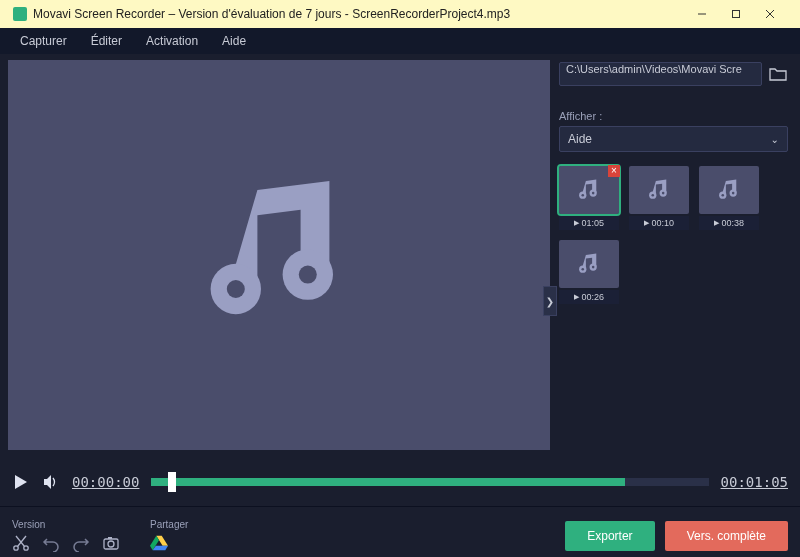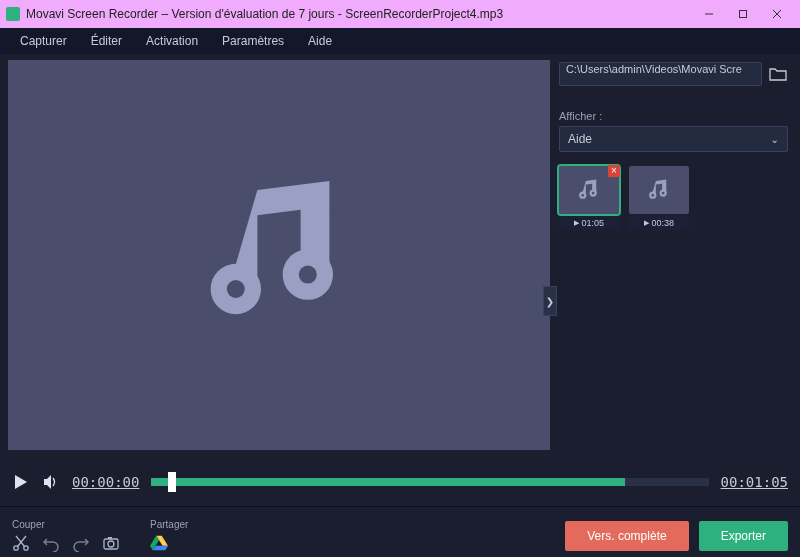--- a/index.html
+++ b/index.html
@@ -1,19 +1,19 @@
 <!DOCTYPE html>
 <html><head>
 <meta charset="utf-8">
 <style>
   * { box-sizing: border-box; margin: 0; padding: 0; font-family: "Segoe UI", Arial, sans-serif; }
   body { width: 800px; height: 557px; background: #1a1e2e; color: #c8cbd6; overflow: hidden; }
 
   
-  .titlebar { height: 28px; background: #f0abfc; display: flex; align-items: center; padding: 0 6px; color: #222; font-size: 12px; }
+  .titlebar { height: 28px; background: #fef9c3; display: flex; align-items: center; padding: 0 13px; color: #222; font-size: 12px; }
   .titlebar .logo { width: 14px; height: 14px; background: #2fb07f; border-radius: 2px; margin-right: 6px; position: relative; }
   .titlebar .title { flex: 1; }
   .titlebar .winbtn { width: 34px; height: 28px; display: flex; align-items: center; justify-content: center; color: #333; cursor: pointer; }
 
   
   .menubar { height: 26px; background: #12182a; display: flex; align-items: center; padding: 8px 8px; font-size: 12px; }
   .menubar .item { padding: 4px 12px; cursor: pointer; }
 
   
   .main { display: flex; height: 403px; }
@@ -87,21 +87,20 @@
         <line x1="1" y1="1" x2="9" y2="9" stroke="#333" stroke-width="1"></line>
         <line x1="9" y1="1" x2="1" y2="9" stroke="#333" stroke-width="1"></line>
       </svg>
   </div>
 </div>
 
 <div class="menubar">
   <div class="item">Capturer</div>
   <div class="item">Éditer</div>
   <div class="item">Activation</div>
-  <div class="item">Paramètres</div>
   <div class="item">Aide</div>
 </div>
 
 <div class="main">
 
   <div class="preview">
     <div class="preview-inner">
       <div class="bignote">
         <svg viewBox="0 0 100 100">
           <path d="M38 15 L78 10 L78 62 L62 62 L62 26 L38 29 L38 70 L22 70 Z" fill="#9a9fc3"></path>
@@ -154,21 +153,51 @@
             <svg viewBox="0 0 100 100">
               <path d="M38 15 L78 10 L78 62 L62 62 L62 26 L38 29 L38 70 L22 70 Z" fill="#9a9fc3"></path>
               <circle cx="26" cy="70" r="14" fill="#9a9fc3"></circle>
               <circle cx="66" cy="62" r="14" fill="#9a9fc3"></circle>
               <circle cx="26" cy="70" r="5" fill="#4a4d6b"></circle>
               <circle cx="66" cy="62" r="5" fill="#4a4d6b"></circle>
             </svg>
           </div>
           <div class="thumb-dur">
             <span class="pl">▶</span>
+            <span>00:10</span>
+          </div>
+        </div>
+        <div class="thumb">
+          <div class="thumb-box">
+            <svg viewBox="0 0 100 100">
+              <path d="M38 15 L78 10 L78 62 L62 62 L62 26 L38 29 L38 70 L22 70 Z" fill="#9a9fc3"></path>
+              <circle cx="26" cy="70" r="14" fill="#9a9fc3"></circle>
+              <circle cx="66" cy="62" r="14" fill="#9a9fc3"></circle>
+              <circle cx="26" cy="70" r="5" fill="#4a4d6b"></circle>
+              <circle cx="66" cy="62" r="5" fill="#4a4d6b"></circle>
+            </svg>
+          </div>
+          <div class="thumb-dur">
+            <span class="pl">▶</span>
             <span>00:38</span>
+          </div>
+        </div>
+        <div class="thumb">
+          <div class="thumb-box">
+            <svg viewBox="0 0 100 100">
+              <path d="M38 15 L78 10 L78 62 L62 62 L62 26 L38 29 L38 70 L22 70 Z" fill="#9a9fc3"></path>
+              <circle cx="26" cy="70" r="14" fill="#9a9fc3"></circle>
+              <circle cx="66" cy="62" r="14" fill="#9a9fc3"></circle>
+              <circle cx="26" cy="70" r="5" fill="#4a4d6b"></circle>
+              <circle cx="66" cy="62" r="5" fill="#4a4d6b"></circle>
+            </svg>
+          </div>
+          <div class="thumb-dur">
+            <span class="pl">▶</span>
+            <span>00:26</span>
           </div>
         </div>
       </div>
   </div>
 </div>
 
 <div class="playbar">
   <div class="play-btn">
     <svg width="18" height="18" viewBox="0 0 18 18">
         <polygon points="3,2 15,9 3,16" fill="#dfe3f0"></polygon>
@@ -185,21 +214,21 @@
     <div class="progress-track">
       <div class="progress-fill"></div>
       <div class="progress-handle"></div>
     </div>
   </div>
   <div class="duration">00:01:05</div>
 </div>
 
 <div class="bottombar">
   <div class="tool-group">
-    <div class="tool-label">Couper</div>
+    <div class="tool-label">Version</div>
     <div class="tool-icons">
       <div class="tool-icon">
         <svg viewBox="0 0 18 18">
             <circle cx="4" cy="14" r="2.2" fill="none" stroke="#aeb3c8" stroke-width="1.3"></circle>
             <circle cx="14" cy="14" r="2.2" fill="none" stroke="#aeb3c8" stroke-width="1.3"></circle>
             <line x1="5.5" y1="12.5" x2="14" y2="2" stroke="#aeb3c8" stroke-width="1.3"></line>
             <line x1="12.5" y1="12.5" x2="4" y2="2" stroke="#aeb3c8" stroke-width="1.3"></line>
           </svg>
       </div>
       <div class="tool-icon">
@@ -229,16 +258,16 @@
         <svg viewBox="0 0 20 18">
           <polygon points="7,1 13,1 20,12 14,12" fill="#ffcf4a"></polygon>
           <polygon points="7,1 0,12 3,17 10,6" fill="#11a861"></polygon>
           <polygon points="14,12 20,12 17,17 3,17 6.5,12" fill="#4286f5"></polygon>
         </svg>
       </div>
     </div>
   </div>
 
   <div class="bottom-actions">
+    <button class="btn btn-export">Exporter</button>
     <button class="btn btn-demo">Vers. complète</button>
-    <button class="btn btn-export">Exporter</button>
   </div>
 </div>
 
 </body></html>

